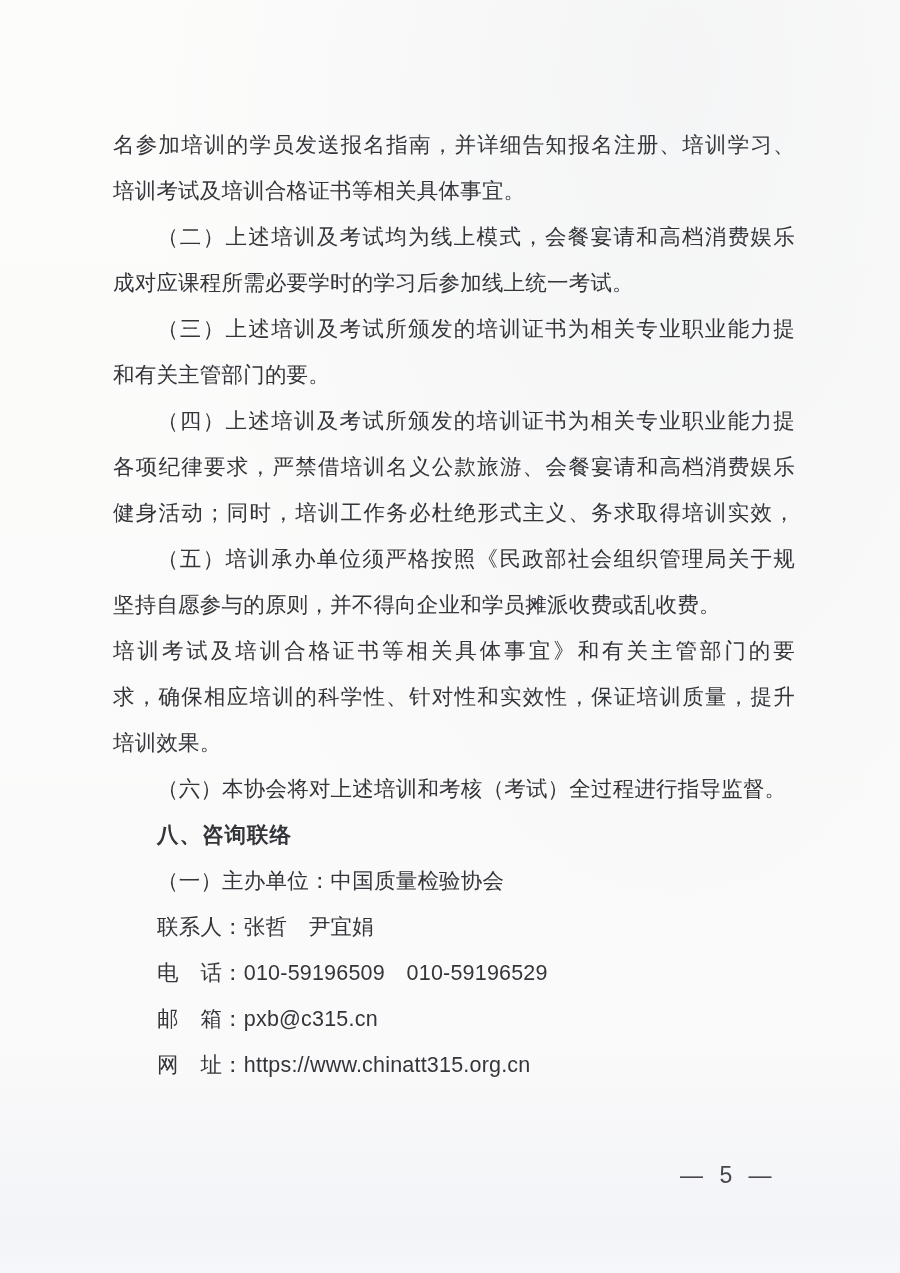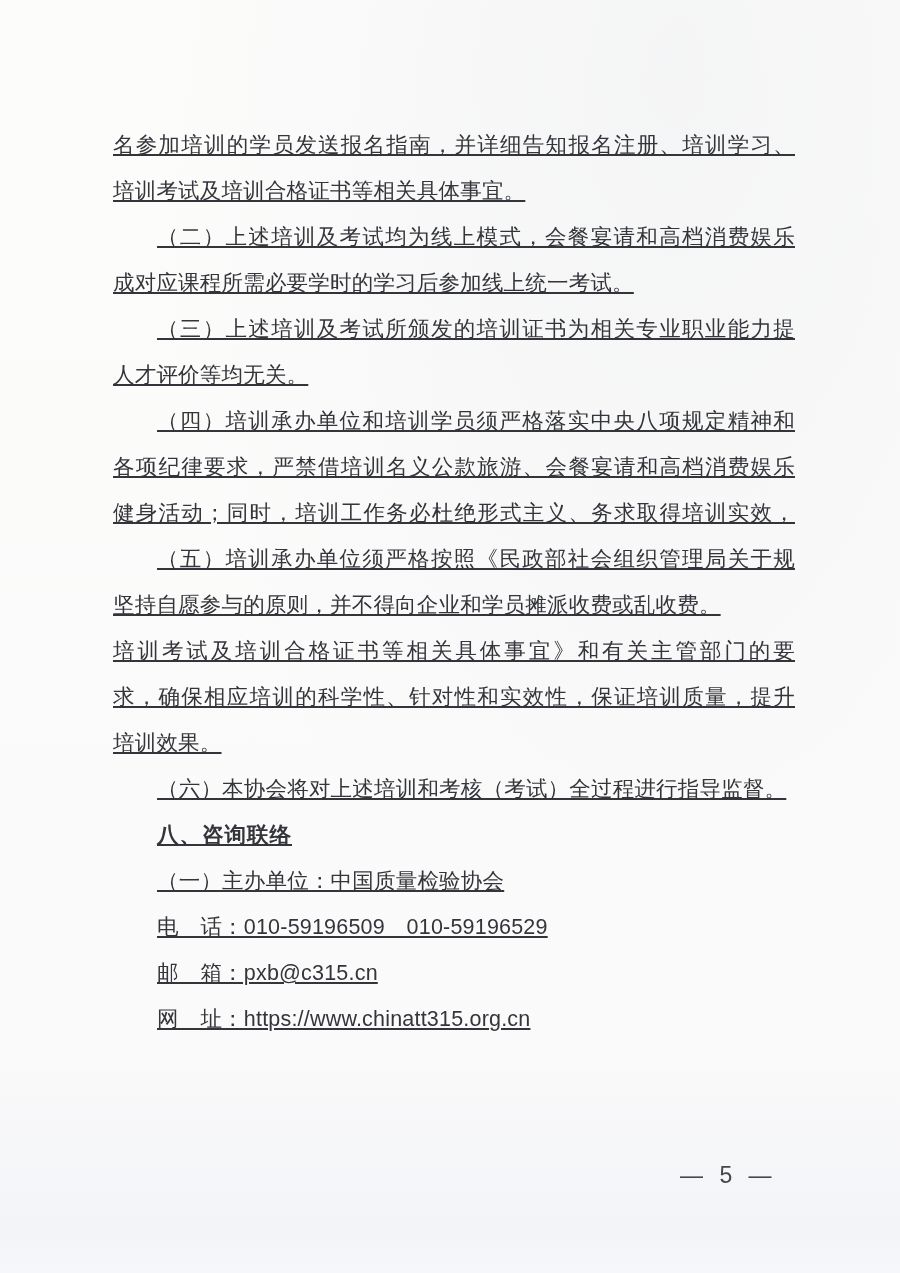--- a/index.html
+++ b/index.html
@@ -28,21 +28,20 @@
     width: 682px;
   }
   .line {
     height: 46px;
     line-height: 46px;
     font-size: 21.5px;
     color: var(--ink, #34353a);
     letter-spacing: 0.2px;
     text-align: left;
     overflow: visible;
-    text-decoration: underline;
   }
   .line.indent {
     text-indent: 44px;
   }
   .line.bold {
     font-weight: 700;
     letter-spacing: 1px;
   }
   .line.fill {
     text-align: justify;
@@ -61,30 +60,31 @@
 </head>
 <body style="--paper: #fbfbfa; --ink: #34353a; --pagenum: #46464c;">
 
 <div class="page">
   <div class="text-column">
       <div class="line fill">名参加培训的学员发送报名指南，并详细告知报名注册、培训学习、</div>
       <div class="line">培训考试及培训合格证书等相关具体事宜。</div>
       <div class="line indent fill">（二）上述培训及考试均为线上模式，会餐宴请和高档消费娱乐</div>
       <div class="line">成对应课程所需必要学时的学习后参加线上统一考试。</div>
       <div class="line indent fill">（三）上述培训及考试所颁发的培训证书为相关专业职业能力提</div>
-      <div class="line">人才评价等均无关。</div>
-      <div class="line indent fill">（四）培训承办单位和培训学员须严格落实中央八项规定精神和</div>
+      <div class="line">和有关主管部门的要。</div>
+      <div class="line indent fill">（四）上述培训及考试所颁发的培训证书为相关专业职业能力提</div>
       <div class="line fill">各项纪律要求，严禁借培训名义公款旅游、会餐宴请和高档消费娱乐</div>
       <div class="line fill">健身活动；同时，培训工作务必杜绝形式主义、务求取得培训实效，</div>
       <div class="line indent fill">（五）培训承办单位须严格按照《民政部社会组织管理局关于规</div>
       <div class="line">坚持自愿参与的原则，并不得向企业和学员摊派收费或乱收费。</div>
       <div class="line fill">培训考试及培训合格证书等相关具体事宜》和有关主管部门的要</div>
       <div class="line fill">求，确保相应培训的科学性、针对性和实效性，保证培训质量，提升</div>
       <div class="line">培训效果。</div>
       <div class="line indent">（六）本协会将对上述培训和考核（考试）全过程进行指导监督。</div>
       <div class="line indent bold">八、咨询联络</div>
       <div class="line indent">（一）主办单位：中国质量检验协会</div>
+      <div class="line indent">联系人：张哲　尹宜娟</div>
       <div class="line indent">电　话：010-59196509　010-59196529</div>
       <div class="line indent">邮　箱：pxb@c315.cn</div>
       <div class="line indent">网　址：https://www.chinatt315.org.cn</div>
     </div>
   <div class="page-number">— 5 —</div>
 </div>
 
 </body></html>

